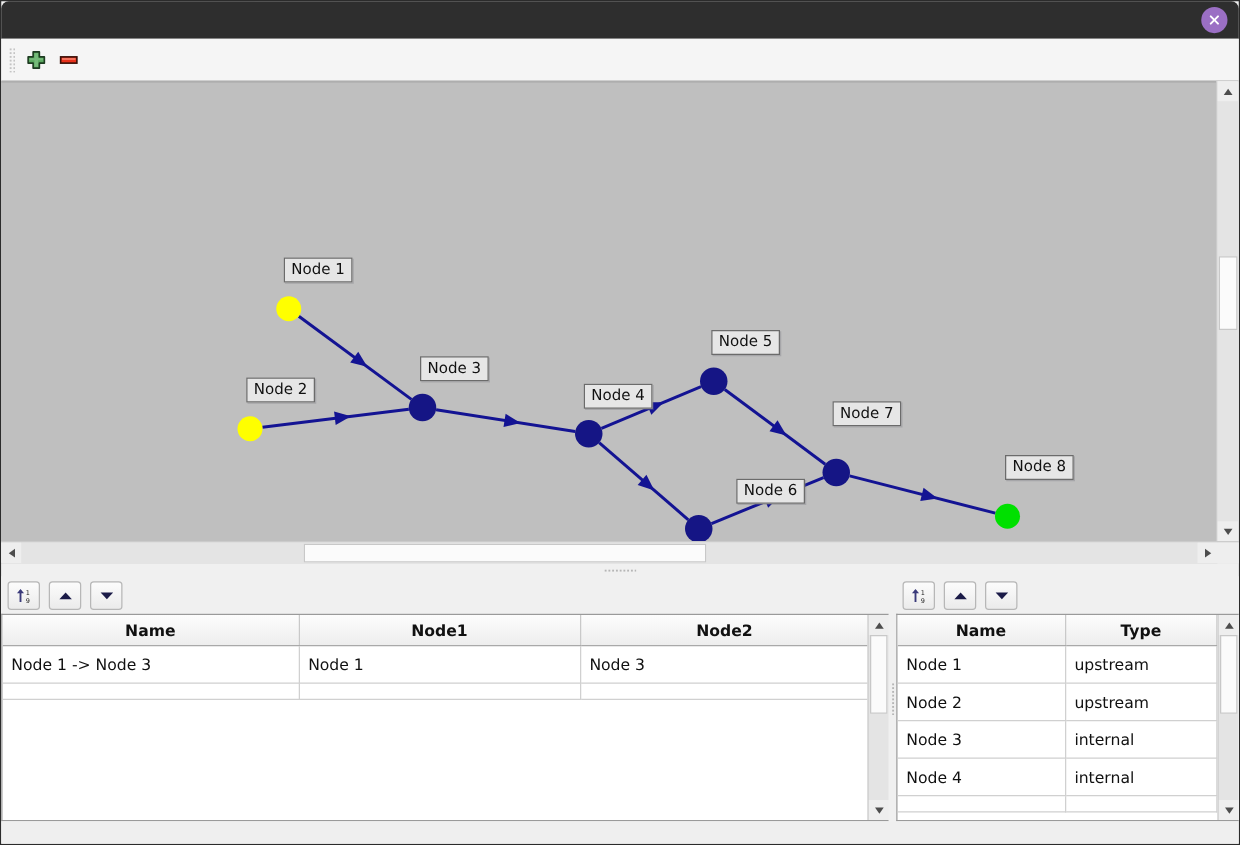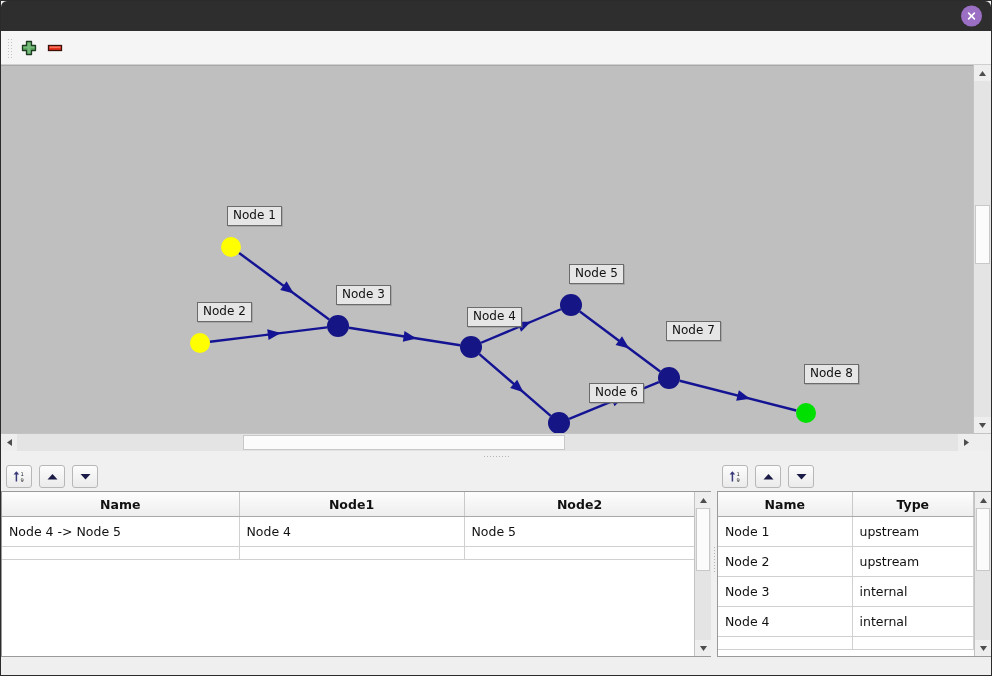--- a/index.html
+++ b/index.html
@@ -425,23 +425,23 @@
               </colgroup>
             <thead>
                 <tr id="branches-head">
                   <th>Name</th>
                   <th>Node1</th>
                   <th>Node2</th>
                 </tr>
               </thead>
             <tbody id="branches-body">
                 <tr>
-                  <td>Node 4 -&gt; Node 5</td>
-                  <td>Node 4</td>
-                  <td>Node 5</td>
+                  <td>Node 1 -&gt; Node 3</td>
+                  <td>Node 1</td>
+                  <td>Node 3</td>
                 </tr>
                 <tr>
                   <td class="empty"></td>
                   <td class="empty"></td>
                   <td class="empty"></td>
                 </tr>
               </tbody>
           </table>
         </div>
         <div class="tbl-vscroll">

